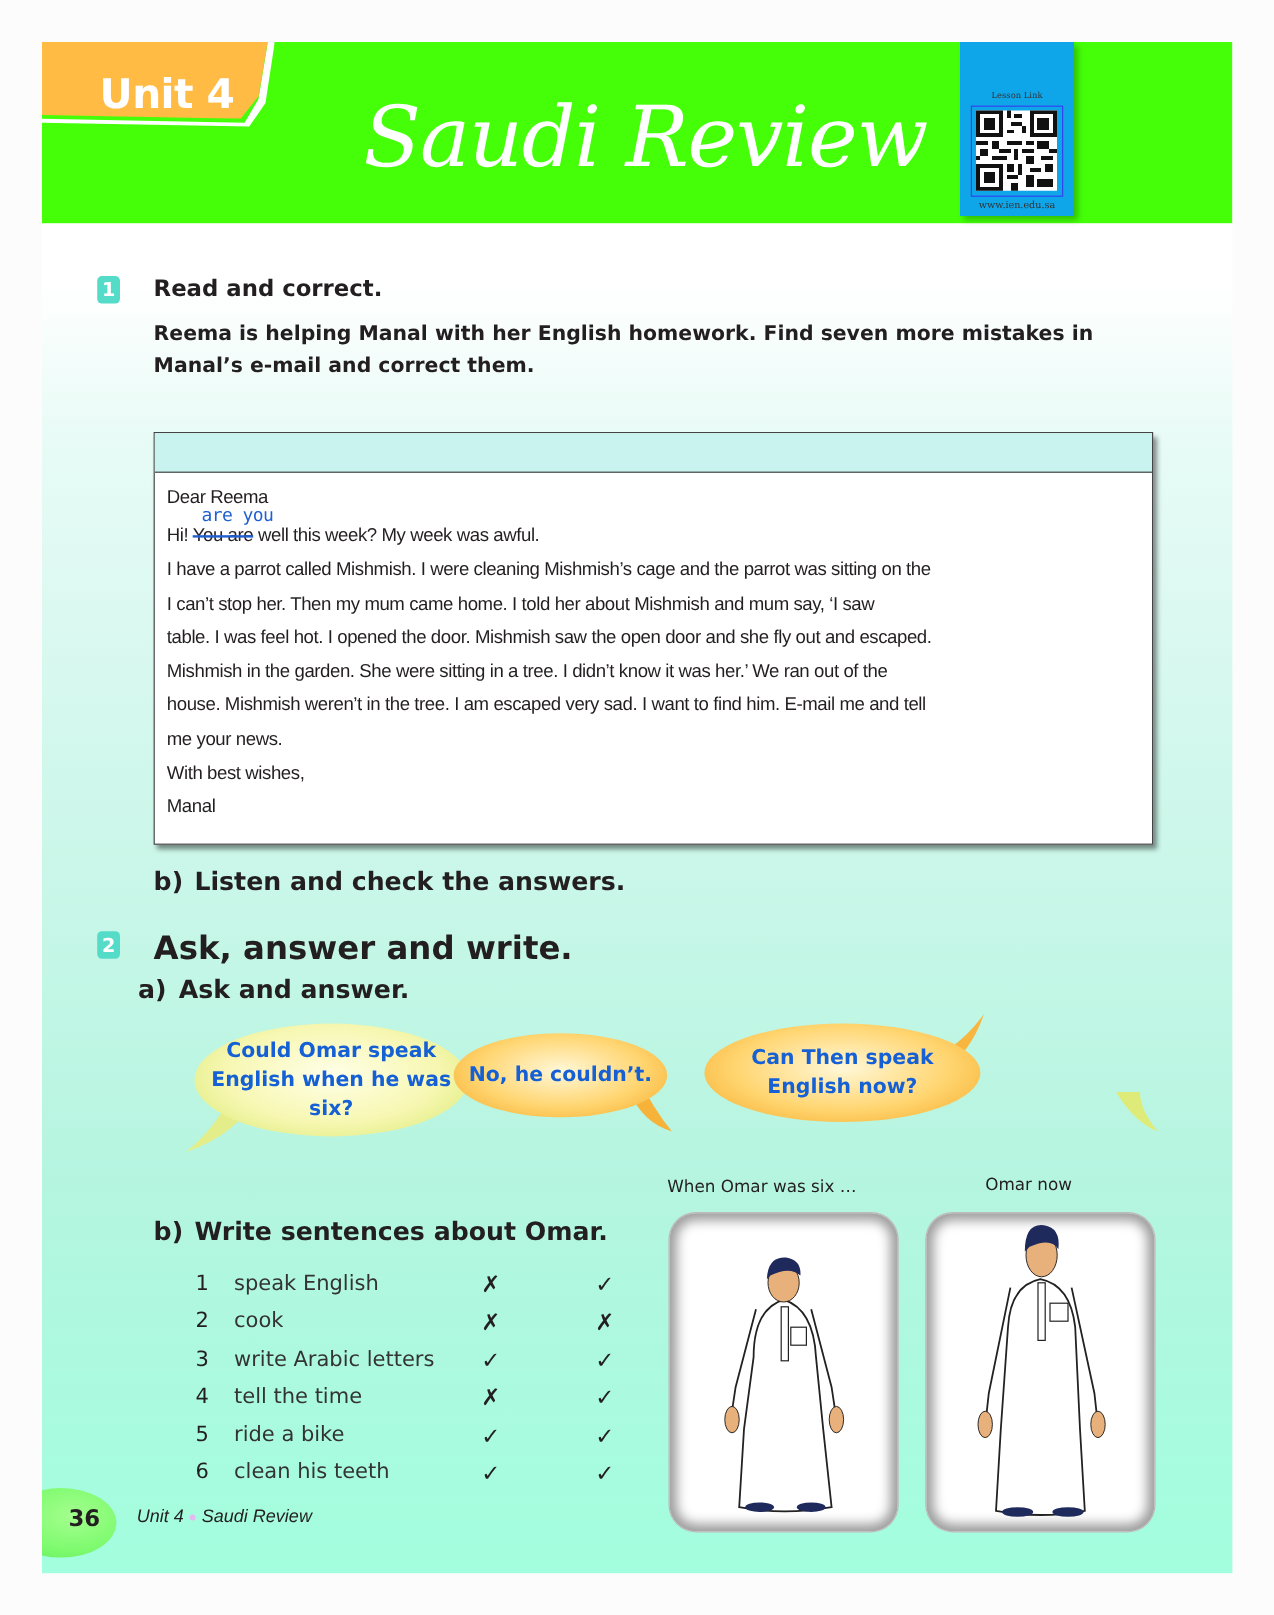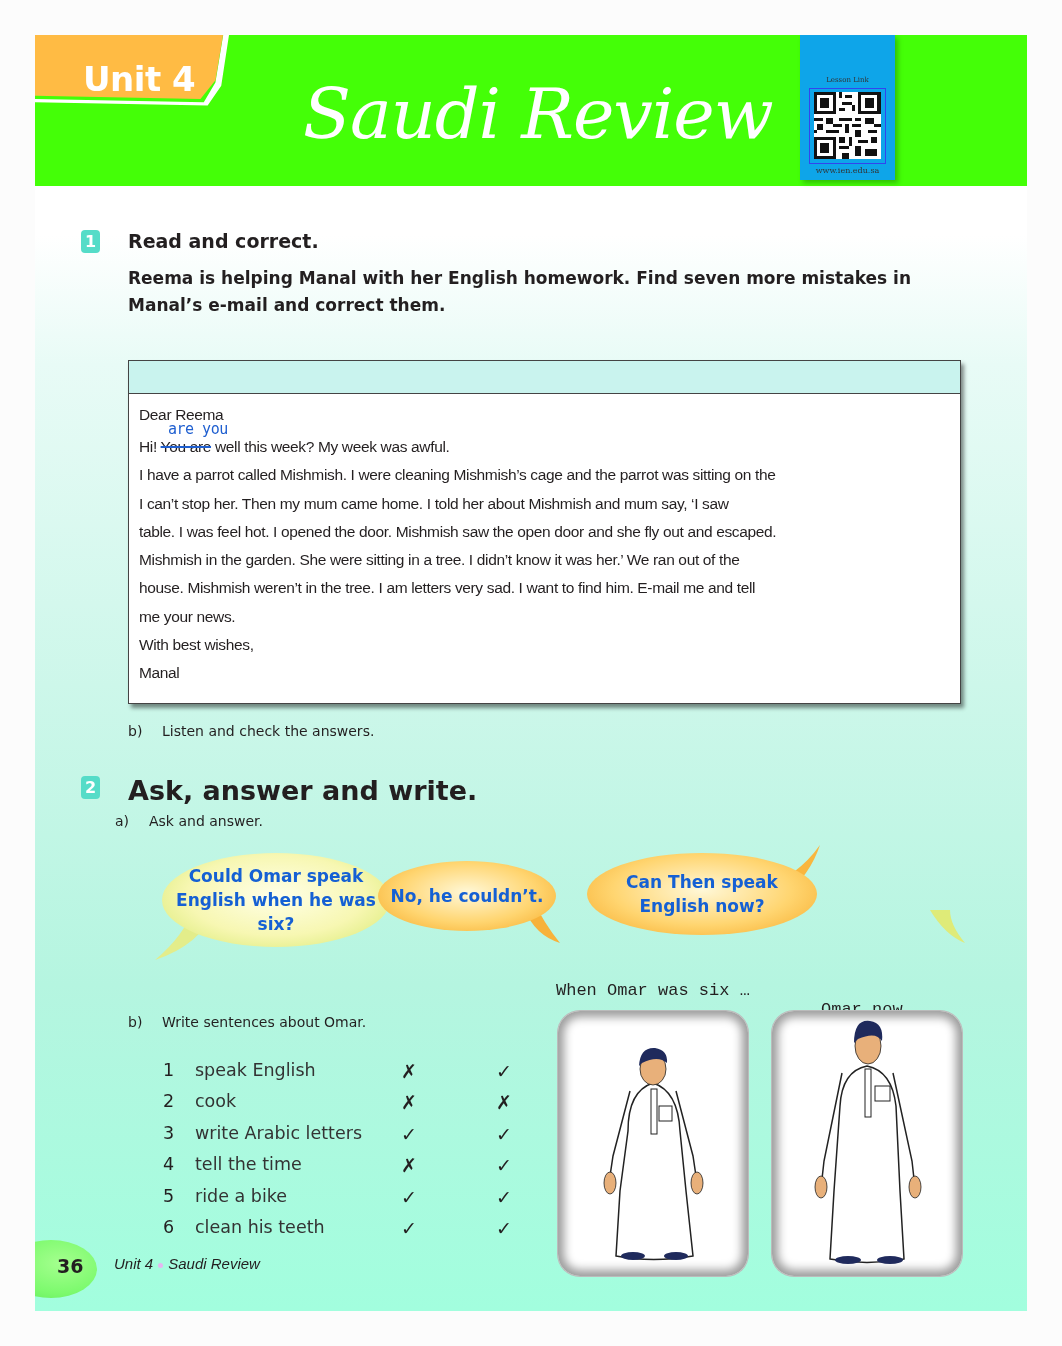--- a/index.html
+++ b/index.html
@@ -53,21 +53,21 @@
       font-family: "DejaVu Serif", serif; font-size: 8px; color: #333;
     }
 
     
     .num-badge {
       position: absolute; width: 19px; height: 23px; border-radius: 4px; background: #55dcc8;
       color: #fff; font-weight: bold; font-size: 16px; text-align: center; line-height: 23px;
     }
     .h-section { position: absolute; font-weight: bold; font-size: 19px; color: #231f20; }
     .instr { position: absolute; font-weight: bold; font-size: 17px; color: #231f20; line-height: 27px; width: 830px; }
-    .sub { position: absolute; font-weight: normal; font-size: 14px; color: #231f20; }
+    .sub { position: absolute; font-weight: bold; font-size: 21px; color: #231f20; }
     .sub .lbl { display: inline-block; width: 34px; }
 
     
     .email {
       position: absolute; left: 93px; top: 311px; width: 833px; height: 344px; background: #ffffff;
       border: 1.5px solid #444; box-shadow: 3px 4px 4px rgba(0,0,0,0.45); margin-top: 14px;
     }
     .email-header { height: 33px; background: #c9f3ee; border-bottom: 1.5px solid #444; }
     .email-body {
       position: absolute; left: 10px; top: 44px; width: 810px;
@@ -94,21 +94,21 @@
     .tail { position: absolute; z-index: 0; }
 
     
     .task-row { position: absolute; left: 128px; font-size: 17.5px; color: #231f20; height: 28px; }
     .task-row .n { position: absolute; left: 0; width: 20px; }
     .task-row .t { position: absolute; left: 32px; white-space: nowrap; color: #333; }
     .task-row .m1 { position: absolute; left: 236px; width: 20px; text-align: center; font-size: 19px; }
     .task-row .m2 { position: absolute; left: 331px; width: 20px; text-align: center; font-size: 19px; }
 
     
-    .pic-caption { position: absolute; font-size: 17px; color: #231f20; white-space: nowrap; font-family: Liberation Mono, monospace; }
+    .pic-caption { position: absolute; font-size: 14px; color: #231f20; white-space: nowrap; }
     .pic-card {
       position: absolute; background: #ffffff; border-radius: 22px;
       box-shadow: inset 0 0 10px 6px #9c9c9c, 0 0 0 1px #bbb;
     }
 
     
     .page-num-blob {
       position: absolute; left: -30px; top: 1205px; width: 92px; height: 58px; border-radius: 50%;
       background: radial-gradient(ellipse at 60% 40%, #a4ff8e 0%, #7dfa6e 60%, #5fe85a 100%);
     }
@@ -190,21 +190,21 @@
       <div class="line hi-line">
         <span>Hi!</span>
         <span class="struck">You are</span>
         <span>well this week? My week was awful.</span>
         <span class="correction">are you</span>
       </div>
       <div class="line">I have a parrot called Mishmish. I were cleaning Mishmish’s cage and the parrot was sitting on the</div>
       <div class="line">I can’t stop her. Then my mum came home. I told her about Mishmish and mum say, ‘I saw</div>
       <div class="line">table. I was feel hot. I opened the door. Mishmish saw the open door and she fly out and escaped.</div>
       <div class="line">Mishmish in the garden. She were sitting in a tree. I didn’t know it was her.’ We ran out of the</div>
-      <div class="line">house. Mishmish weren’t in the tree. I am letters very sad. I want to find him. E-mail me and tell</div>
+      <div class="line">house. Mishmish weren’t in the tree. I am escaped very sad. I want to find him. E-mail me and tell</div>
       <div class="line">me your news.</div>
       <div class="line">With best wishes,</div>
       <div class="line">Manal</div>
     </div>
   </div>
 
   <div class="sub" style="left:93px; top:688px;">
     <span class="lbl">b)</span><span>Listen and check the answers.</span>
   </div>
 
@@ -274,21 +274,21 @@
     <span class="m2">✓</span>
   </div>
   <div class="task-row" style="top:1182px;">
     <span class="n">6</span>
     <span class="t">clean his teeth</span>
     <span class="m1">✓</span>
     <span class="m2">✓</span>
   </div>
 
   <div class="pic-caption" style="left:521px; top:946px;">When Omar was six …</div>
-  <div class="pic-caption" style="left:786px; top:945px;margin-top:20px;">Omar now</div>
+  <div class="pic-caption" style="left:786px; top:945px;">Omar now</div>
 
   <div class="pic-card" style="left:523px; top:976px; width:190px; height:265px;">
     <svg width="190" height="265" viewBox="0 0 190 265">
       <path d="M70 120 Q70 80 95 72 Q120 80 122 120 L128 180 L135 245 Q95 252 58 245 L62 180 Z" fill="#fff" stroke="#222" stroke-width="1.5"></path>
       <path d="M72 80 L55 145 L52 165" fill="none" stroke="#222" stroke-width="1.5"></path>
       <path d="M118 80 L135 145 L138 165" fill="none" stroke="#222" stroke-width="1.5"></path>
       <ellipse cx="52" cy="172" rx="6" ry="11" fill="#e8b07a" stroke="#222" stroke-width="0.8"></ellipse>
       <ellipse cx="139" cy="172" rx="6" ry="11" fill="#e8b07a" stroke="#222" stroke-width="0.8"></ellipse>
       <rect x="93" y="78" width="6" height="45" fill="#fff" stroke="#222" stroke-width="1"></rect>
       <rect x="101" y="95" width="13" height="15" fill="#fff" stroke="#222" stroke-width="1"></rect>

